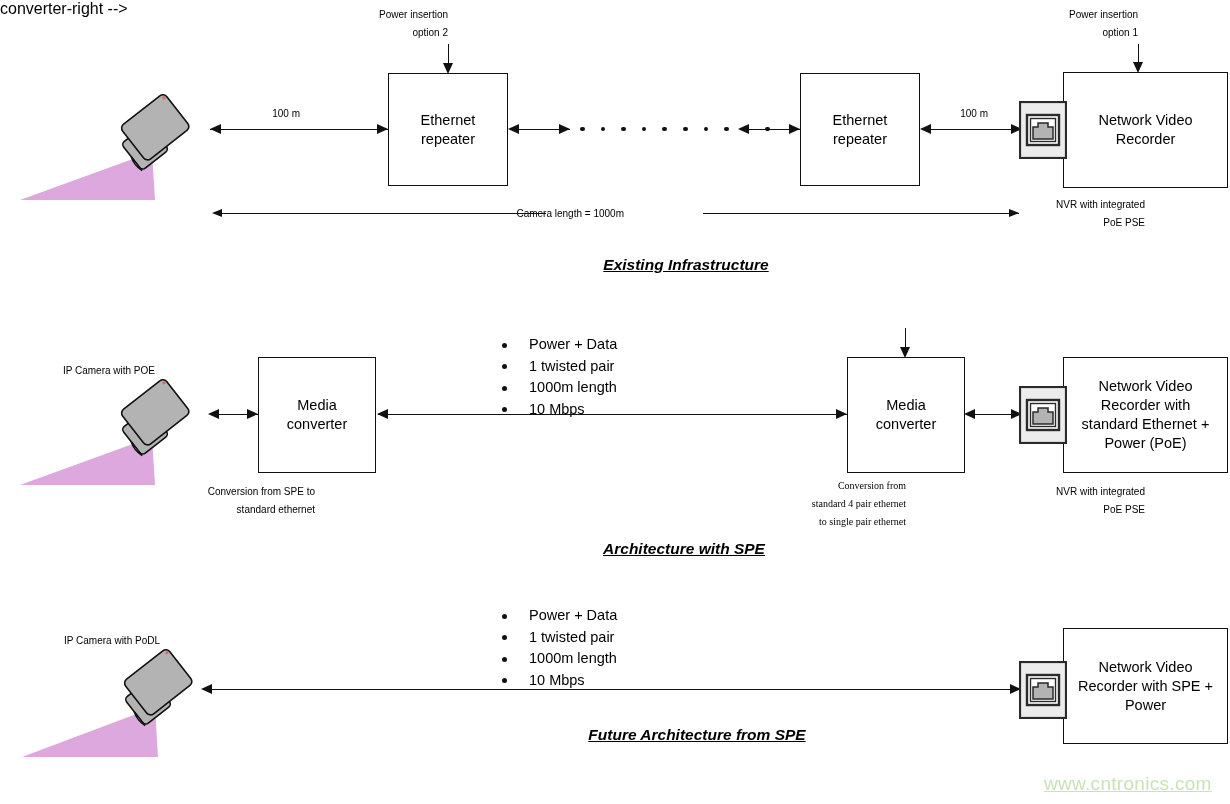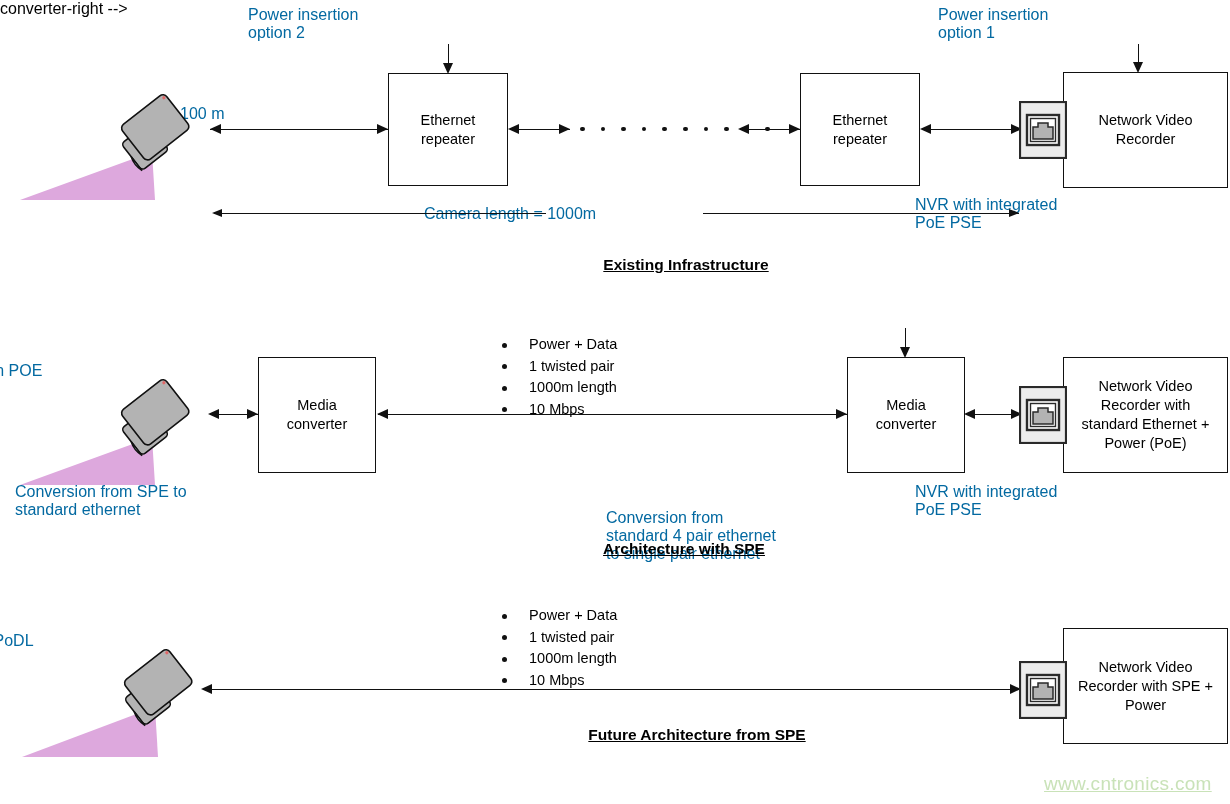--- a/index.html
+++ b/index.html
@@ -5,25 +5,25 @@
   html,body{margin:0;padding:0;background:#ffffff;}
   body{
     width:1230px;height:804px;
     font-family:"Liberation Sans", sans-serif;
     color:#000000;
     -webkit-font-smoothing:antialiased;
   }
   #stage{position:relative;width:1230px;height:804px;overflow:hidden;background:#fff;}
   .txt{
     position:absolute;
-    font-size:16px;
+    font-size:10px;
     line-height:18px;
-    color:#0369a1;
+    color:#000000;
     white-space:pre;
-    text-align:left;
+    text-align:right;
   }
   .txt.ctr{transform:translateX(-50%);}
 
   
   .box{
     position:absolute;
     border:1.6px solid #111;
     background:#fff;
     box-sizing:border-box;
     display:flex;
@@ -108,20 +108,21 @@
     width:5px;height:5px;
     border-radius:50%;
     background:#111;
   }
 
   
   .sectitle{
     position:absolute;
     transform:translateX(-50%);
     font-size:15.5px;
+    font-style:italic;
     font-weight:bold;
     text-decoration:underline;
     white-space:nowrap;
     color:#000;
     text-align:center;
   }
 
   
   .rj45{position:absolute;z-index:6;}
 
@@ -296,21 +297,21 @@
    converter-right --&gt;
   <div class="hline" style="left:378px;top:414px;width:469px;"></div>
   <div class="arrowhead ah-left" style="left:377px;top:409px;"></div>
   <div class="arrowhead ah-right" style="left:836px;top:409px;"></div>
 
   
   <div class="box" style="left:847px;top:357px;width:118px;height:116px;">
     <span>Media
 converter</span>
   </div>
-  <div class="txt ctr" style="left:906px;top:509px;width:300px;margin-left:-150px;">Conversion from
+  <div class="txt ctr" style="left:906px;top:477px;width:300px;margin-left:-150px;font-family:Liberation Serif, serif;">Conversion from
 standard 4 pair ethernet
 to single pair ethernet</div>
 
   
   <div class="hline" style="left:966px;top:414px;width:56px;"></div>
   <div class="arrowhead ah-left" style="left:964px;top:409px;"></div>
   <div class="arrowhead ah-right" style="left:1011px;top:409px;"></div>
 
   
   <div class="rj45" style="left:1019px;top:386px;width:48px;height:58px;">

